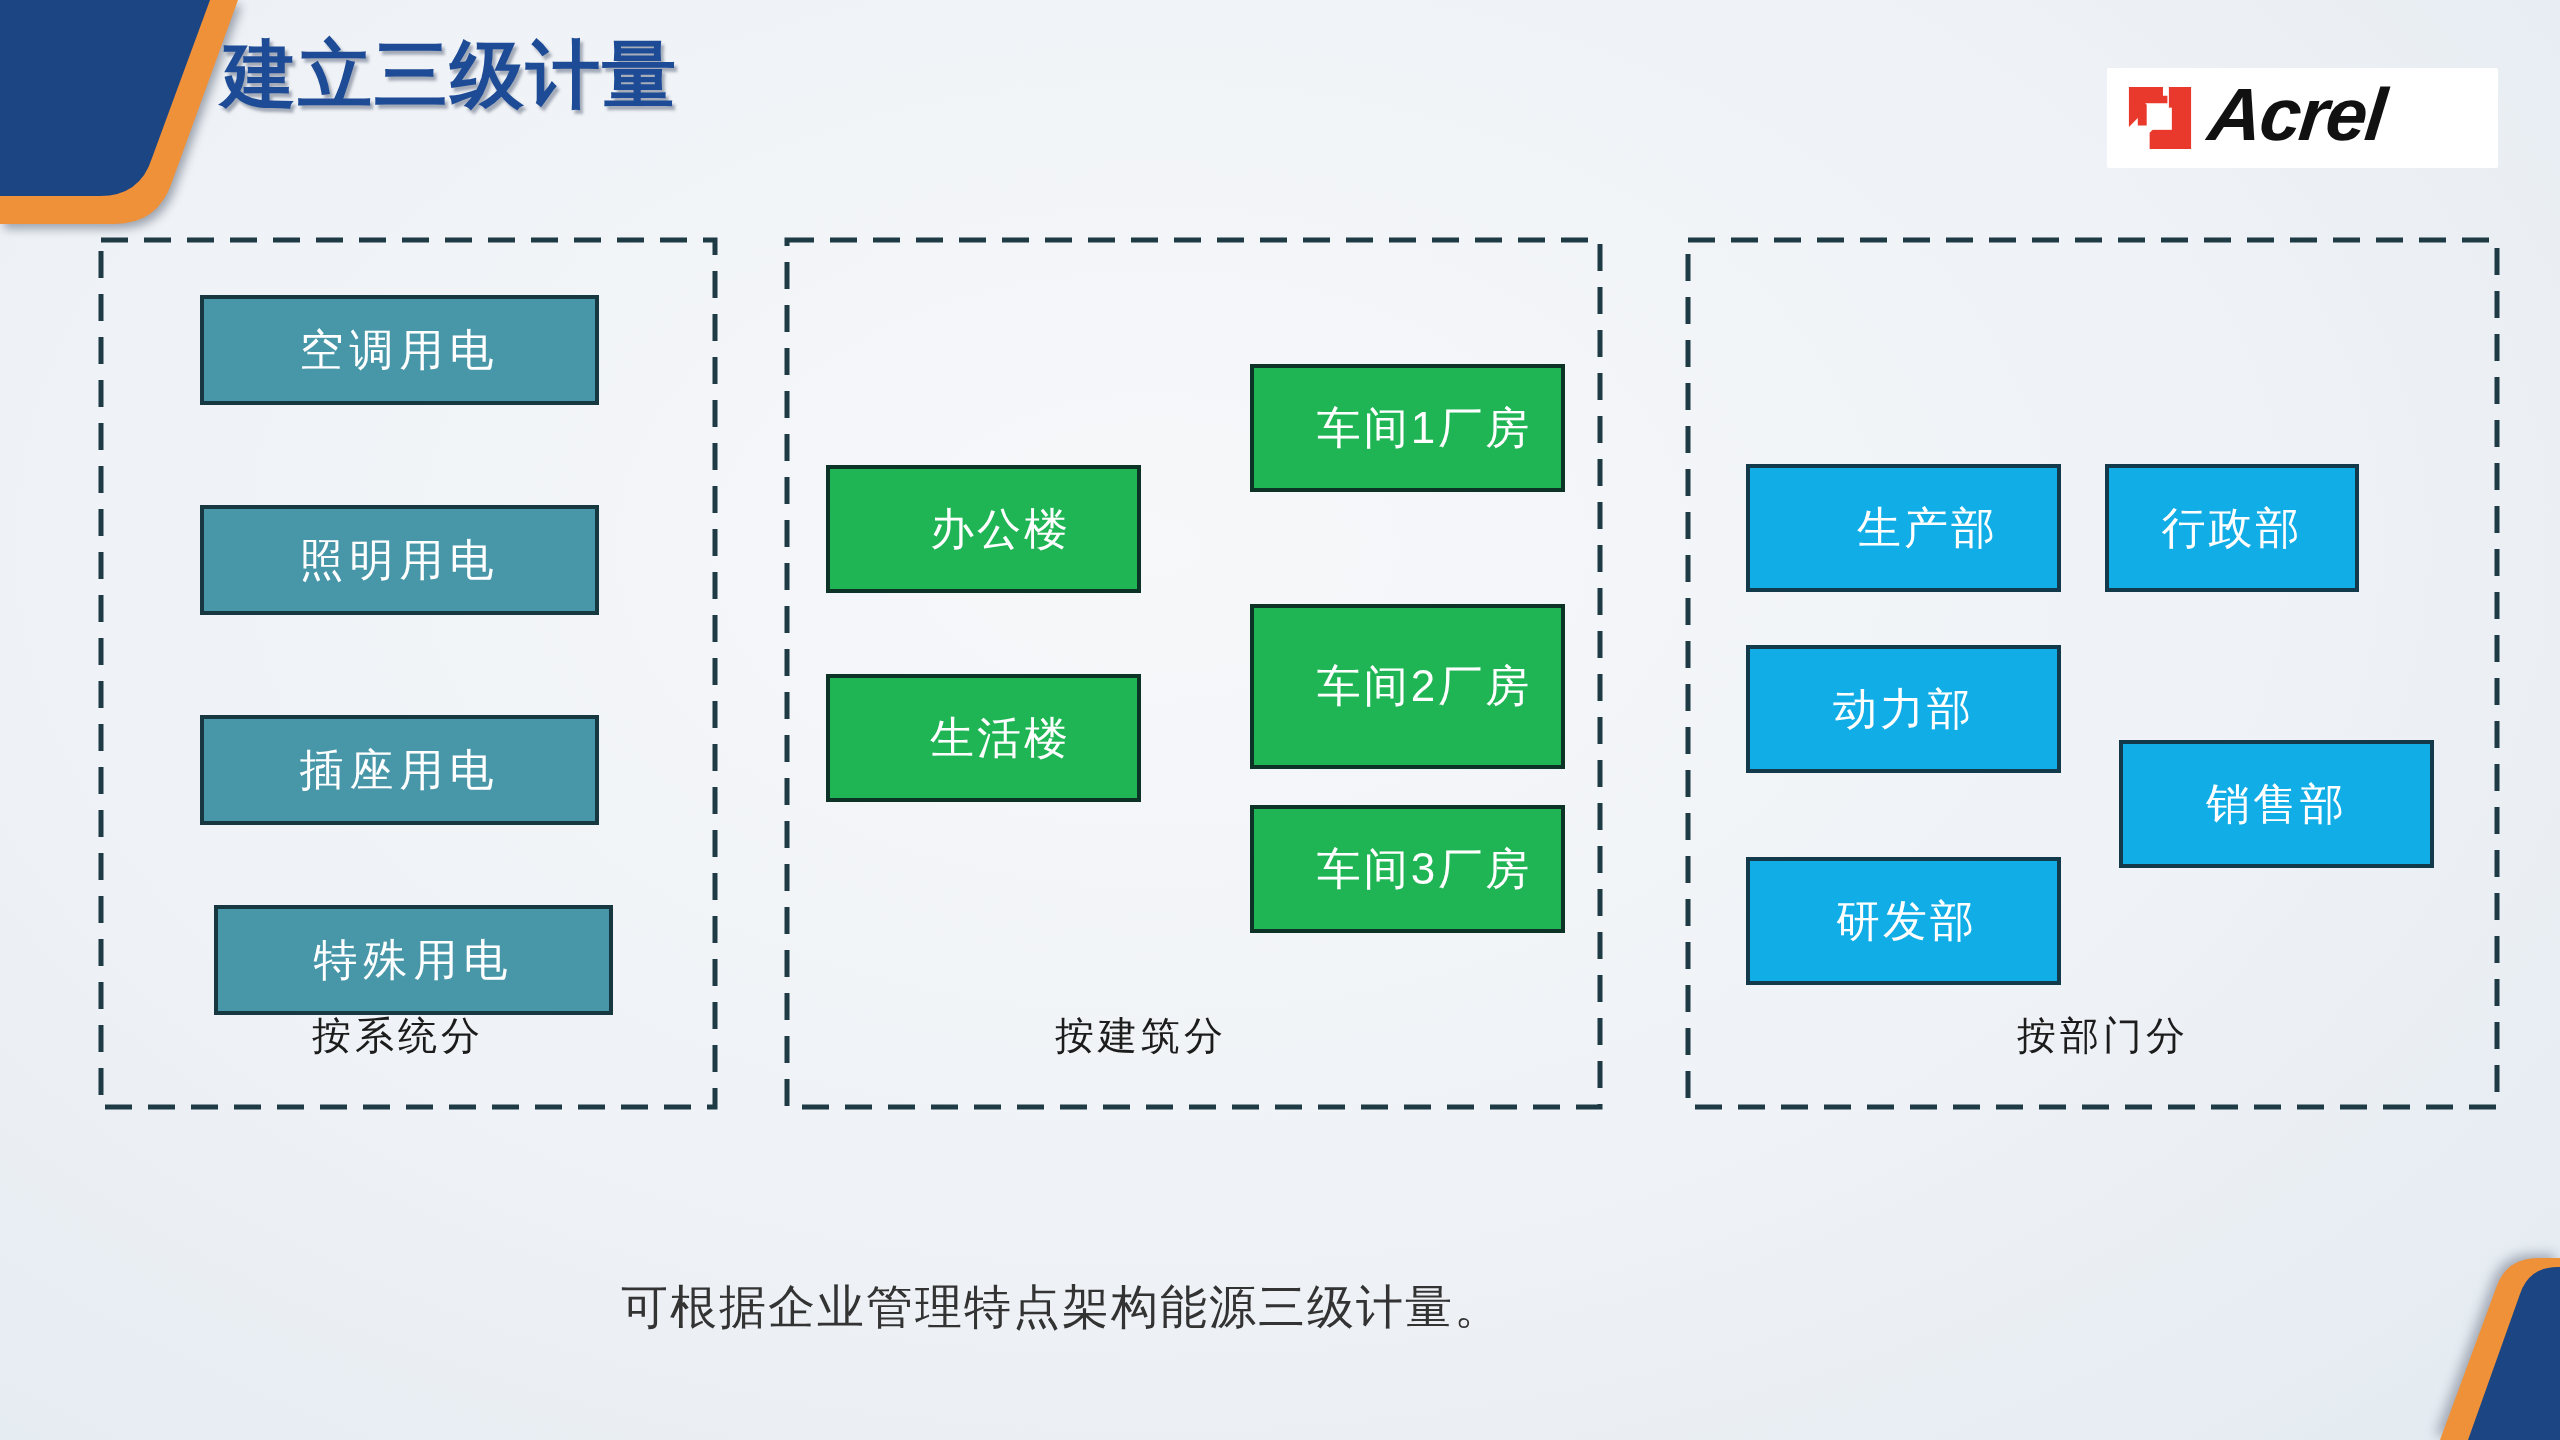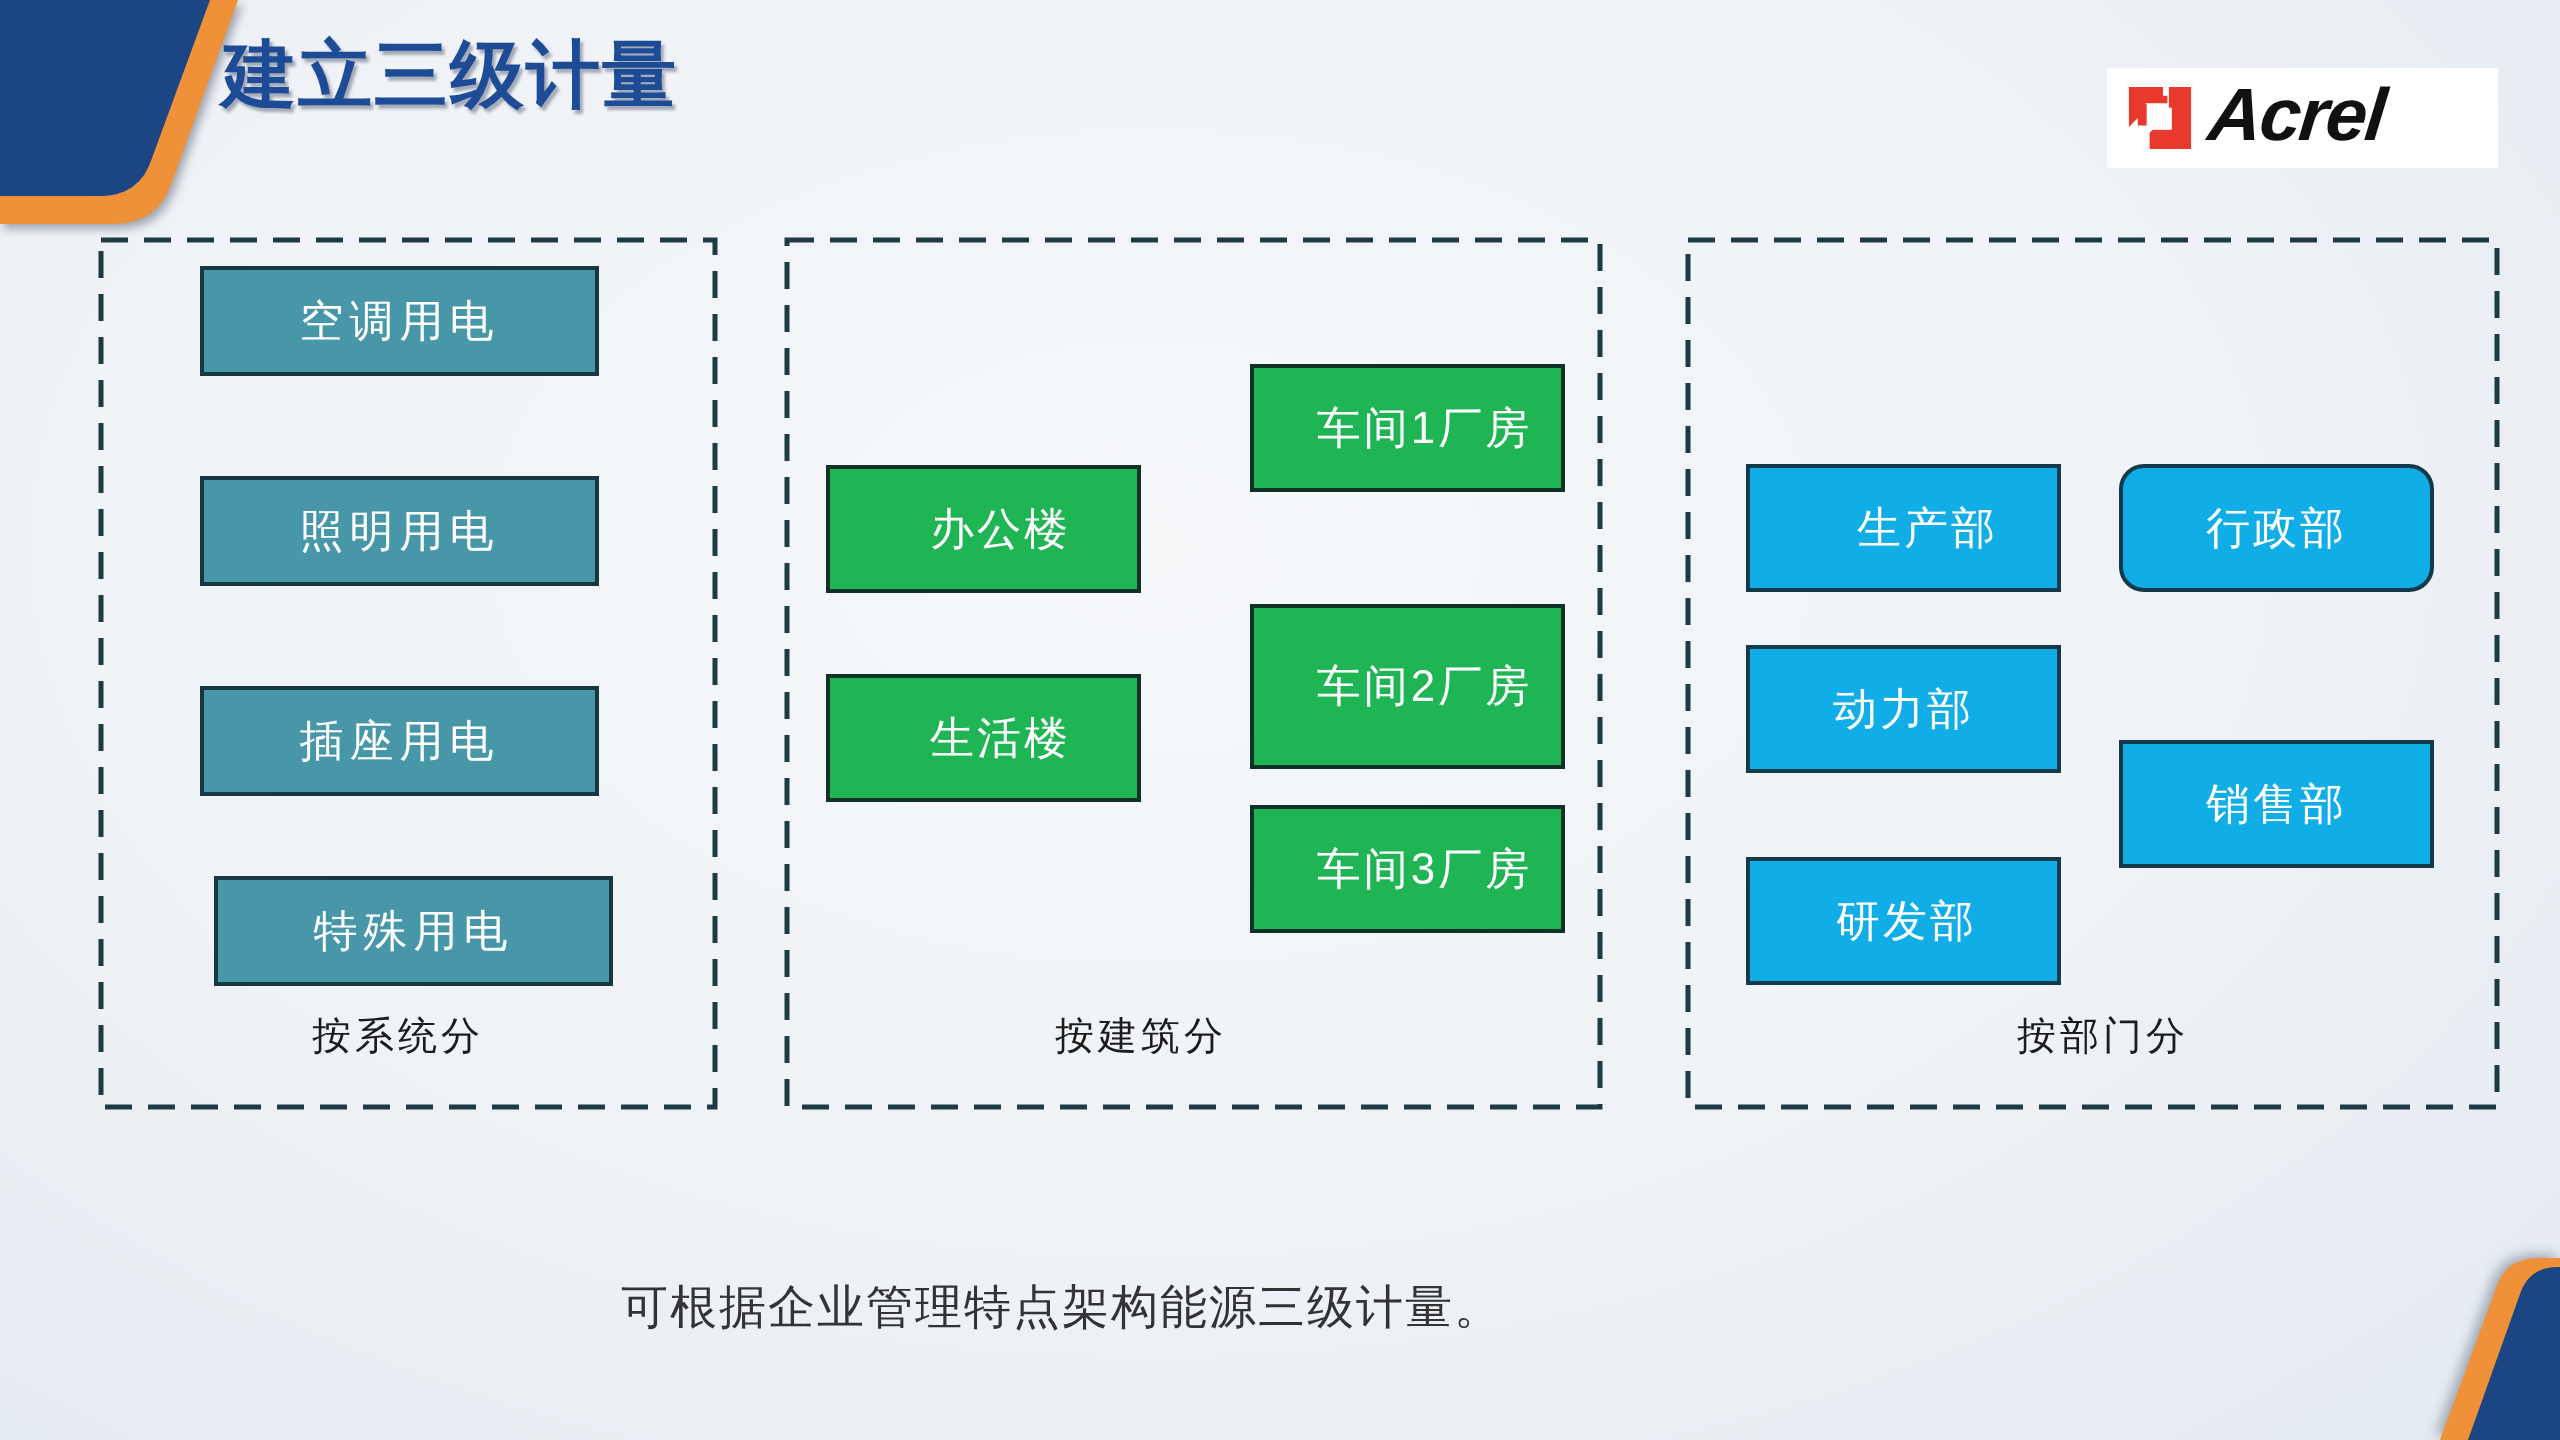--- a/index.html
+++ b/index.html
@@ -36,21 +36,21 @@
     line-height:1;margin-top:-6px;
   }
   
   .group{position:absolute;box-sizing:border-box;}
   .dashrect{position:absolute;left:0;top:0;width:100%;height:100%;}
   
   .box{
     position:absolute;display:flex;align-items:center;justify-content:center;
     color:#ffffff;font-size:44px;white-space:nowrap;box-sizing:border-box;
   }
-  .box-system{background:#4797a9;border:4px solid #173741;letter-spacing:6px;}
+  .box-system{background:#4797a9;border:4px solid #173741;letter-spacing:6px;margin-top:29px;}
   .box-building{background:#1fb454;border:4px solid #0d3226;letter-spacing:3px;padding-left:34px;}
   .box-department{background:#10ade6;border:4px solid #123a4a;letter-spacing:3px;}
   
   .group-label{
     position:absolute;top:772px;transform:translateX(-50%);
     font-size:39px;color:#1c1c1c;letter-spacing:4px;white-space:nowrap;
   }
   
   .footer{
     position:absolute;left:1062px;top:1276px;transform:translateX(-50%);
@@ -107,20 +107,20 @@
     <div class="group-label" style="left:357px;">按建筑分</div>
   </section>
 
   <section class="group" style="left:1685px;top:237px;width:815px;height:873px;">
     <svg class="dashrect" width="815" height="873" viewBox="0 0 815 873">
       <rect x="3" y="3" width="809" height="867" fill="none" stroke="#1e3a44" stroke-width="5" stroke-dasharray="27 16"></rect>
     </svg>
     <div class="box box-department" style="left:61px;top:227px;width:315px;height:128px;padding-left:48px;">生产部</div>
     <div class="box box-department" style="left:61px;top:408px;width:315px;height:128px;">动力部</div>
     <div class="box box-department" style="left:61px;top:620px;width:315px;height:128px;padding-left:6px;">研发部</div>
-    <div class="box box-department" style="left:434px;top:227px;width:315px;height:128px;border-radius:25px;">行政部</div>
+    <div class="box box-department" style="left:420px;top:227px;width:254px;height:128px;">行政部</div>
     <div class="box box-department" style="left:434px;top:503px;width:315px;height:128px;">销售部</div>
     <div class="group-label" style="left:418px;">按部门分</div>
   </section>
 
   <div class="footer">可根据企业管理特点架构能源三级计量。</div>
 
 </div>
 
 </body></html>

